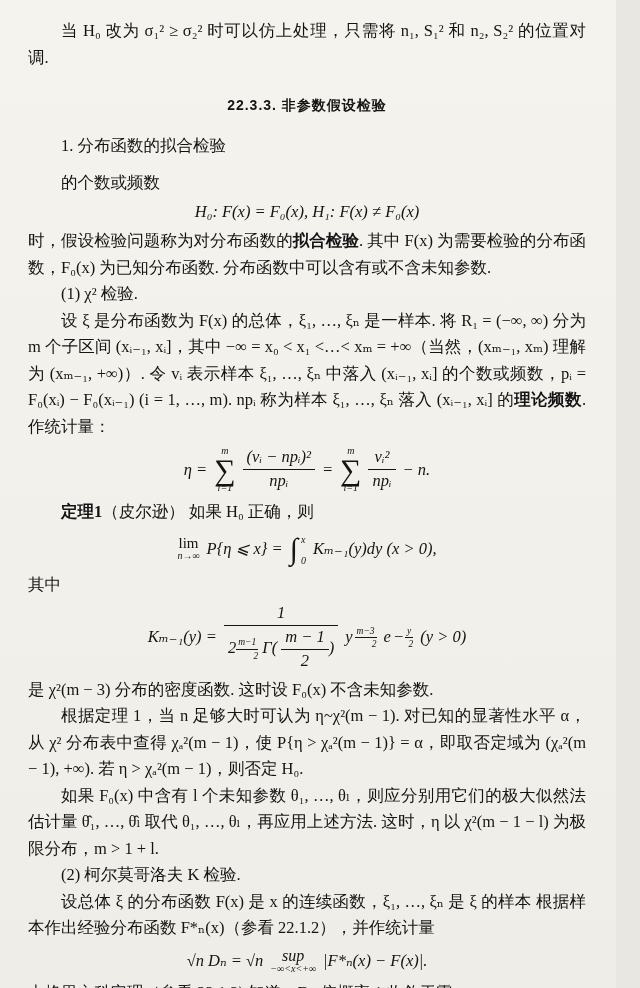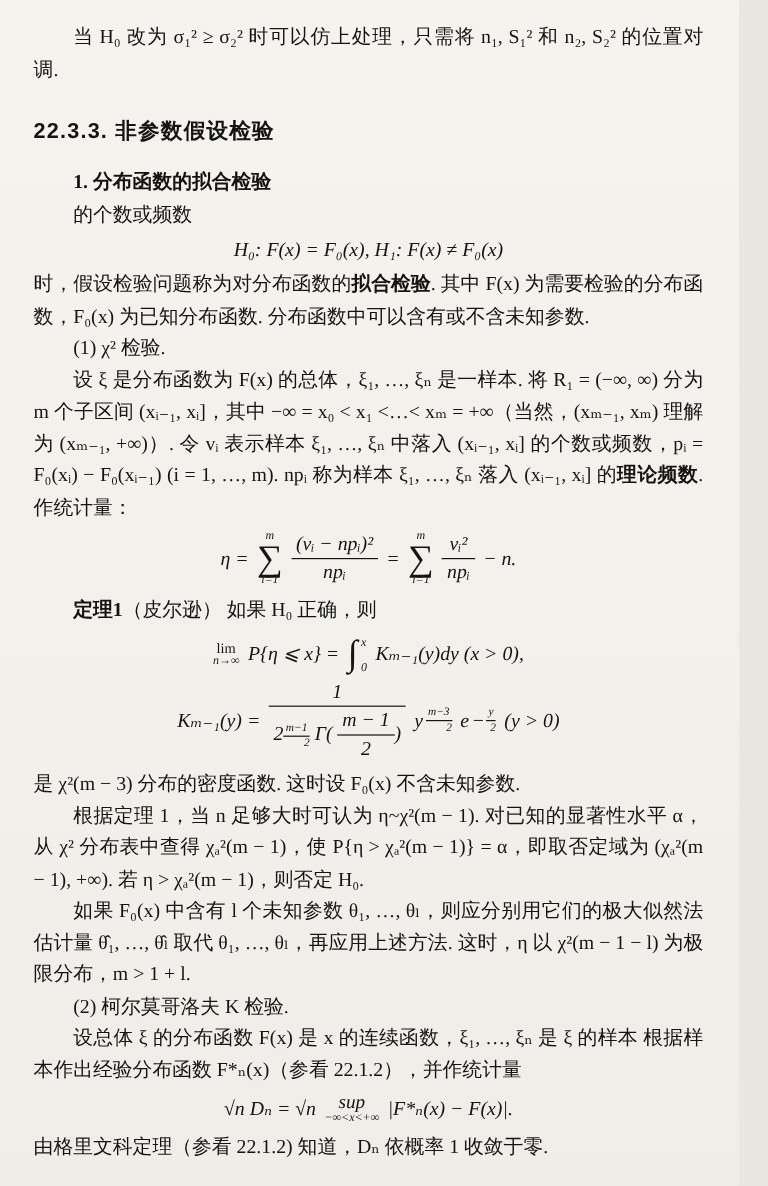--- a/index.html
+++ b/index.html
@@ -7,36 +7,36 @@
   .page{
     position:relative;width:616px;height:988px;box-sizing:border-box;
     background:linear-gradient(180deg,#f5f3ee 0%,#f2f0ea 60%,#efede7 100%);
     color:#141414;padding:18px 30px 8px 28px;overflow:hidden;
   }
   .body{font-size:16.5px;line-height:26.5px;margin:0;text-align:justify;}
   .indent{text-indent:2em;}
   .b{font-weight:bold;margin-top:26px;}
   .heading{
     font-family:"Liberation Sans","DejaVu Sans",sans-serif;
-    font-size:18px;font-weight:800;margin:26px 0 18px 0;letter-spacing:1px;
+    font-size:14px;font-weight:800;margin:26px 0 18px 0;letter-spacing:1px;text-align:center;
   }
-  .sub-heading{font-weight:bold;text-indent:2em;margin-bottom:0;}
+  .sub-heading{font-weight:normal;text-indent:2em;margin-bottom:10px;}
   .formula{
     display:flex;align-items:center;justify-content:center;gap:7px;
     font-style:italic;font-size:16.5px;margin:6px 0 6px 0;white-space:nowrap;
   }
   
   .frac{display:inline-block;text-align:center;vertical-align:middle;line-height:1.15;}
   .frac .num{display:block;border-bottom:1.5px solid #141414;padding:0 4px 2px;}
   .frac .den{display:block;padding:2px 4px 0;}
   
   .bigop{display:inline-flex;flex-direction:column;align-items:center;line-height:1;}
   .bigop .lim{font-size:10px;font-style:italic;}
   .bigop .op{font-size:30px;font-style:normal;line-height:0.9;}
-  .bigop .op-word{font-size:12px;font-style:normal;text-align:right;}
+  .bigop .op-word{font-size:15px;font-style:normal;text-align:right;}
   .bigop .op-word-it{font-size:16px;font-style:italic;}
   
   .int{font-size:30px;font-style:normal;line-height:1;}
   .intlim{display:inline-flex;flex-direction:column;justify-content:space-between;
           height:34px;font-size:10px;margin-left:-4px;padding-top:2px;box-sizing:border-box;}
   
   .mfrac{display:inline-block;text-align:right;vertical-align:middle;font-size:9.5px;line-height:1.1;}
   .mfrac .mnum{display:block;border-bottom:1px solid #141414;padding:0 2px 1px;}
   .mfrac .mden{display:block;padding-top:1px;}
   .supxp{vertical-align:8px;display:inline-flex;align-items:center;gap:1px;}
@@ -100,20 +100,21 @@
     </span>
     <span>P{η ⩽ x} =</span>
     <span class="int">∫</span>
     <span class="intlim">
       <span>x</span>
       <span>0</span>
     </span>
     <span>Kₘ₋₁(y)dy  (x &gt; 0),</span>
   </div>
 
+  <p class="body">其中</p>
 
   <div class="formula">
     <span>Kₘ₋₁(y) =</span>
     <span class="frac">
       <span class="num">1</span>
       <span class="den">
         <span>2</span><span class="supxp">
             <span class="mfrac">
               <span class="mnum">m−1</span>
               <span class="mden">2</span>

